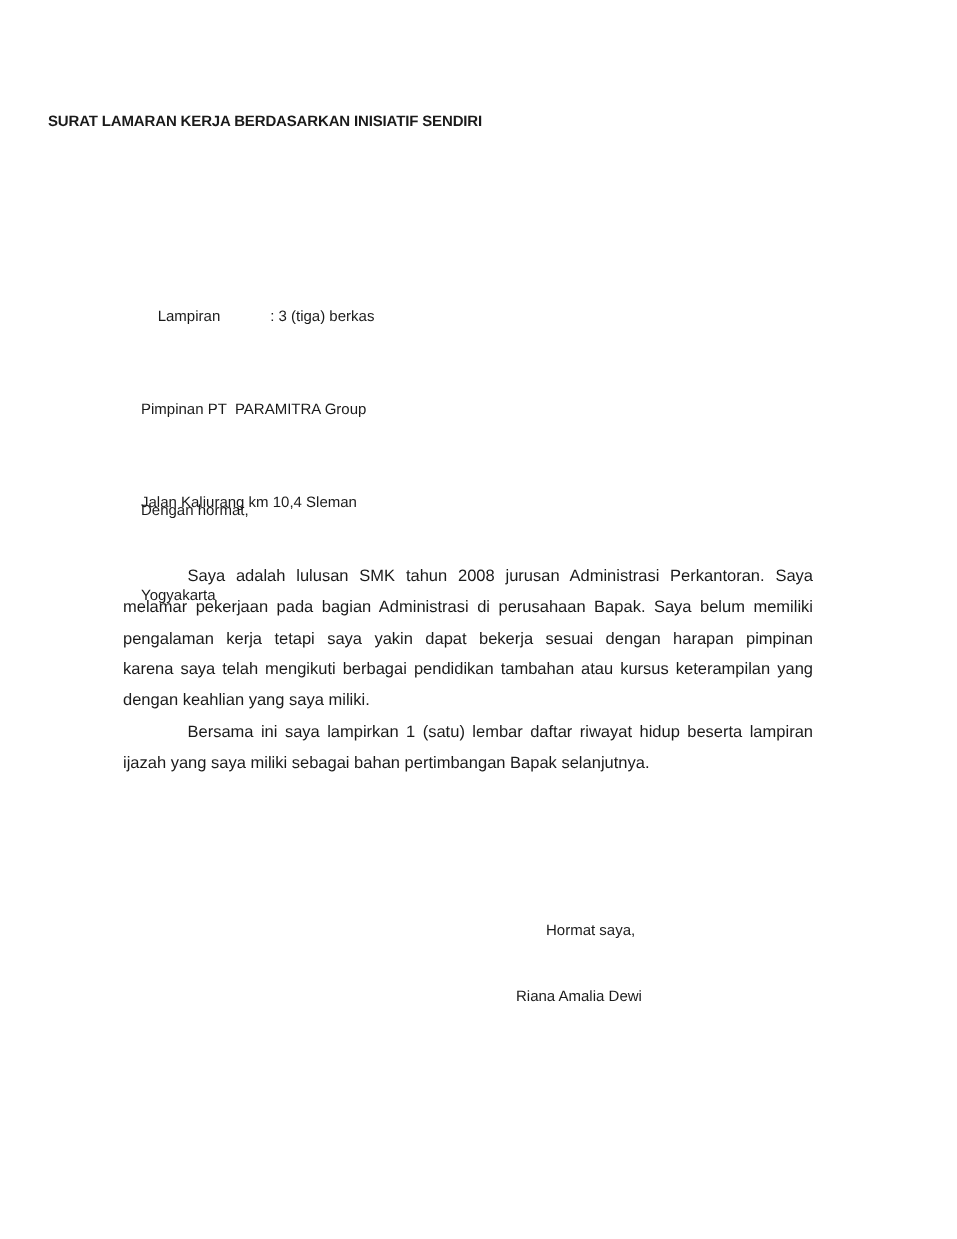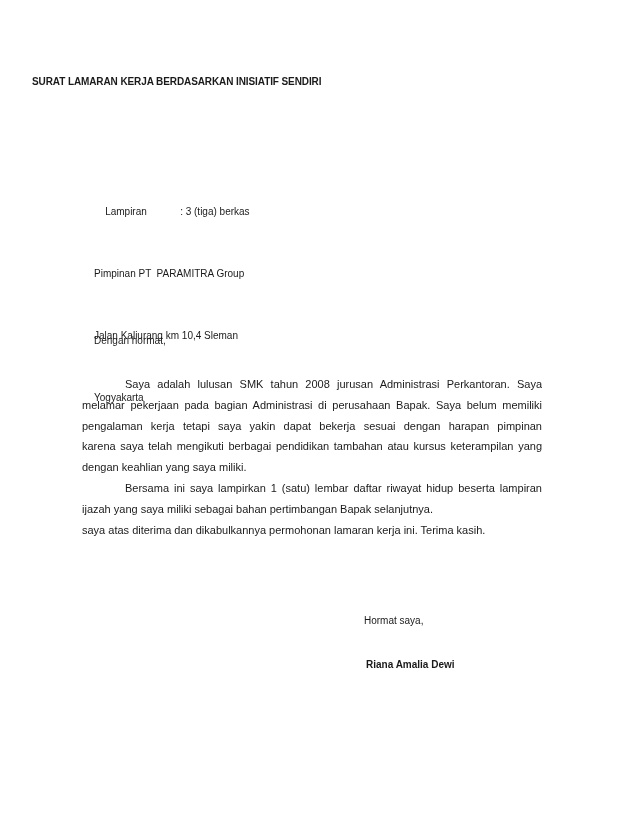--- a/index.html
+++ b/index.html
@@ -48,21 +48,21 @@
     -moz-text-align-last: justify;
     overflow: hidden;
   }
   .bline.last {
     text-align: right;
     text-align-last: left;
     -moz-text-align-last: left;
   }
   .bline.indent { text-indent: 43px; }
   .signoff { left: 364px; top: 611px; }
-  .signature-name { left: 366px; top: 655px; font-weight: bold; }
+  .signature-name { left: 344px; top: 655px; }
 </style>
 </head>
 <body>
 
 <div class="page">
 
   <div class="ln title">SURAT LAMARAN KERJA BERDASARKAN INISIATIF SENDIRI</div>
 
 
 
@@ -81,20 +81,19 @@
   <div class="body-block">
     <div class="bline indent">Saya adalah lulusan SMK tahun 2008 jurusan Administrasi Perkantoran. Saya bermaksud</div>
     <div class="bline">melamar pekerjaan pada bagian Administrasi di perusahaan Bapak. Saya belum memiliki</div>
     <div class="bline">pengalaman kerja tetapi saya yakin dapat bekerja sesuai dengan harapan pimpinan perusahaan</div>
     <div class="bline">karena saya telah mengikuti berbagai pendidikan tambahan atau kursus keterampilan yang sesuai</div>
     <div class="bline last">dengan keahlian yang saya miliki.</div>
 
     <div class="bline indent">Bersama ini saya lampirkan 1 (satu) lembar daftar riwayat hidup beserta lampiran salinan</div>
     <div class="bline last">ijazah yang saya miliki sebagai bahan pertimbangan Bapak selanjutnya.</div>
 
-    <div class="bline last">saya atas diterima dan dikabulkannya permohonan lamaran kerja ini. Terima kasih.</div>
   </div>
 
   <div class="ln signoff">Hormat saya,</div>
 
   <div class="ln signature-name">Riana Amalia Dewi</div>
 
 </div>
 
 </body></html>

